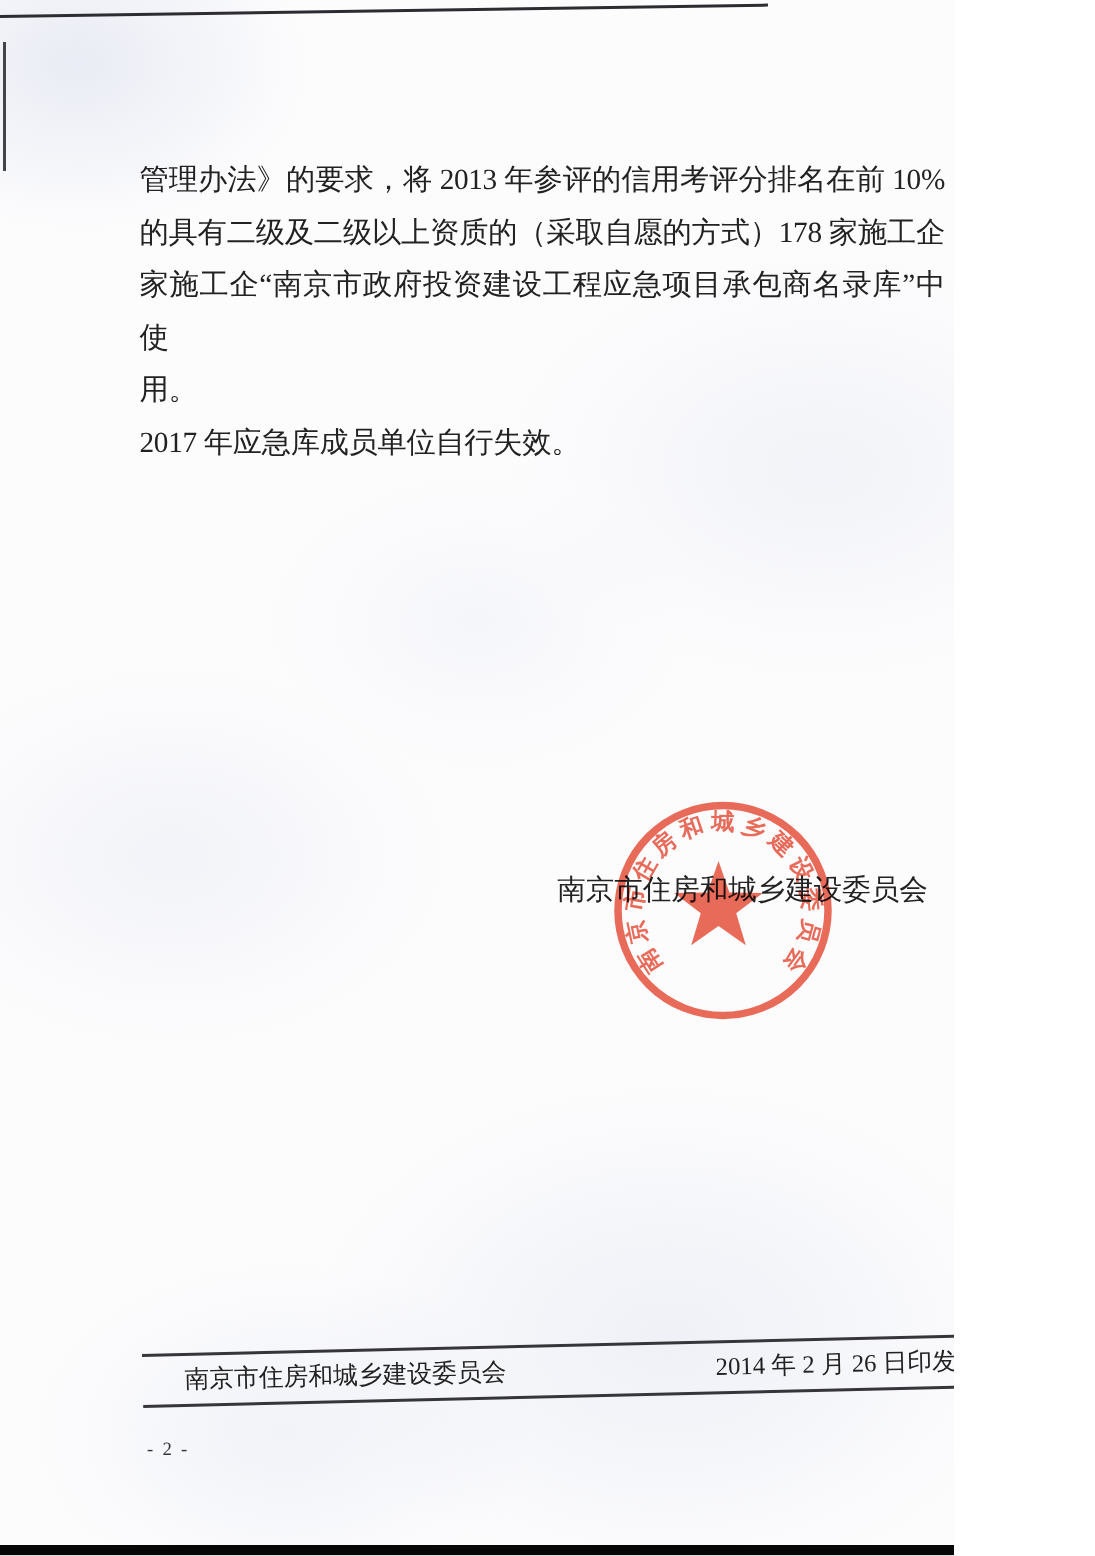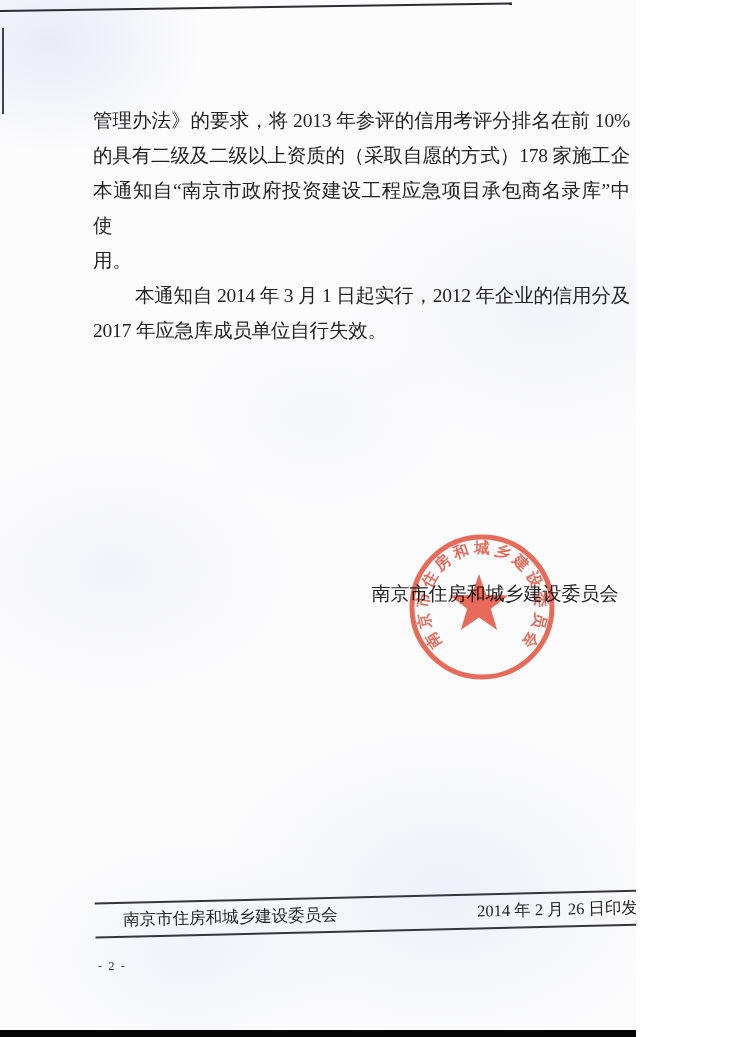--- a/index.html
+++ b/index.html
@@ -86,23 +86,22 @@
 <div class="page">
 
   <div class="top-edge-line"></div>
   <div class="top-right-speck"></div>
   <div class="left-edge-line"></div>
   <div class="bottom-strip"></div>
 
   <div class="body-text">
     <div class="bline jl">管理办法》的要求，将 2013 年参评的信用考评分排名在前 10%</div>
     <div class="bline jl">的具有二级及二级以上资质的（采取自愿的方式）178 家施工企</div>
-    <div class="bline jl">本通知自“南京市政府投资建设工程应急项目承包商名录库”中使</div>
+    <div class="bline jl">家施工企“南京市政府投资建设工程应急项目承包商名录库”中使</div>
     <div class="bline">用。</div>
-    <div class="bline jl indent">本通知自 2014 年 3 月 1 日起实行，2012 年企业的信用分及</div>
     <div class="bline">2017 年应急库成员单位自行失效。</div>
   </div>
 
   <div class="signature">
     <div class="sig-org">南京市住房和城乡建设委员会</div>
   </div>
 
   <svg class="seal" viewBox="0 0 165 165">
     <circle cx="82" cy="82" r="70" fill="none" stroke-width="5" stroke="#e8523e"></circle>
     <polygon points="79,49 86.3,70 108.5,70.4 90.8,83.8 97.2,105.1 79,92.4 60.8,105.1 67.2,83.8 49.5,70.4 71.7,70" fill="#e8523e"></polygon>

